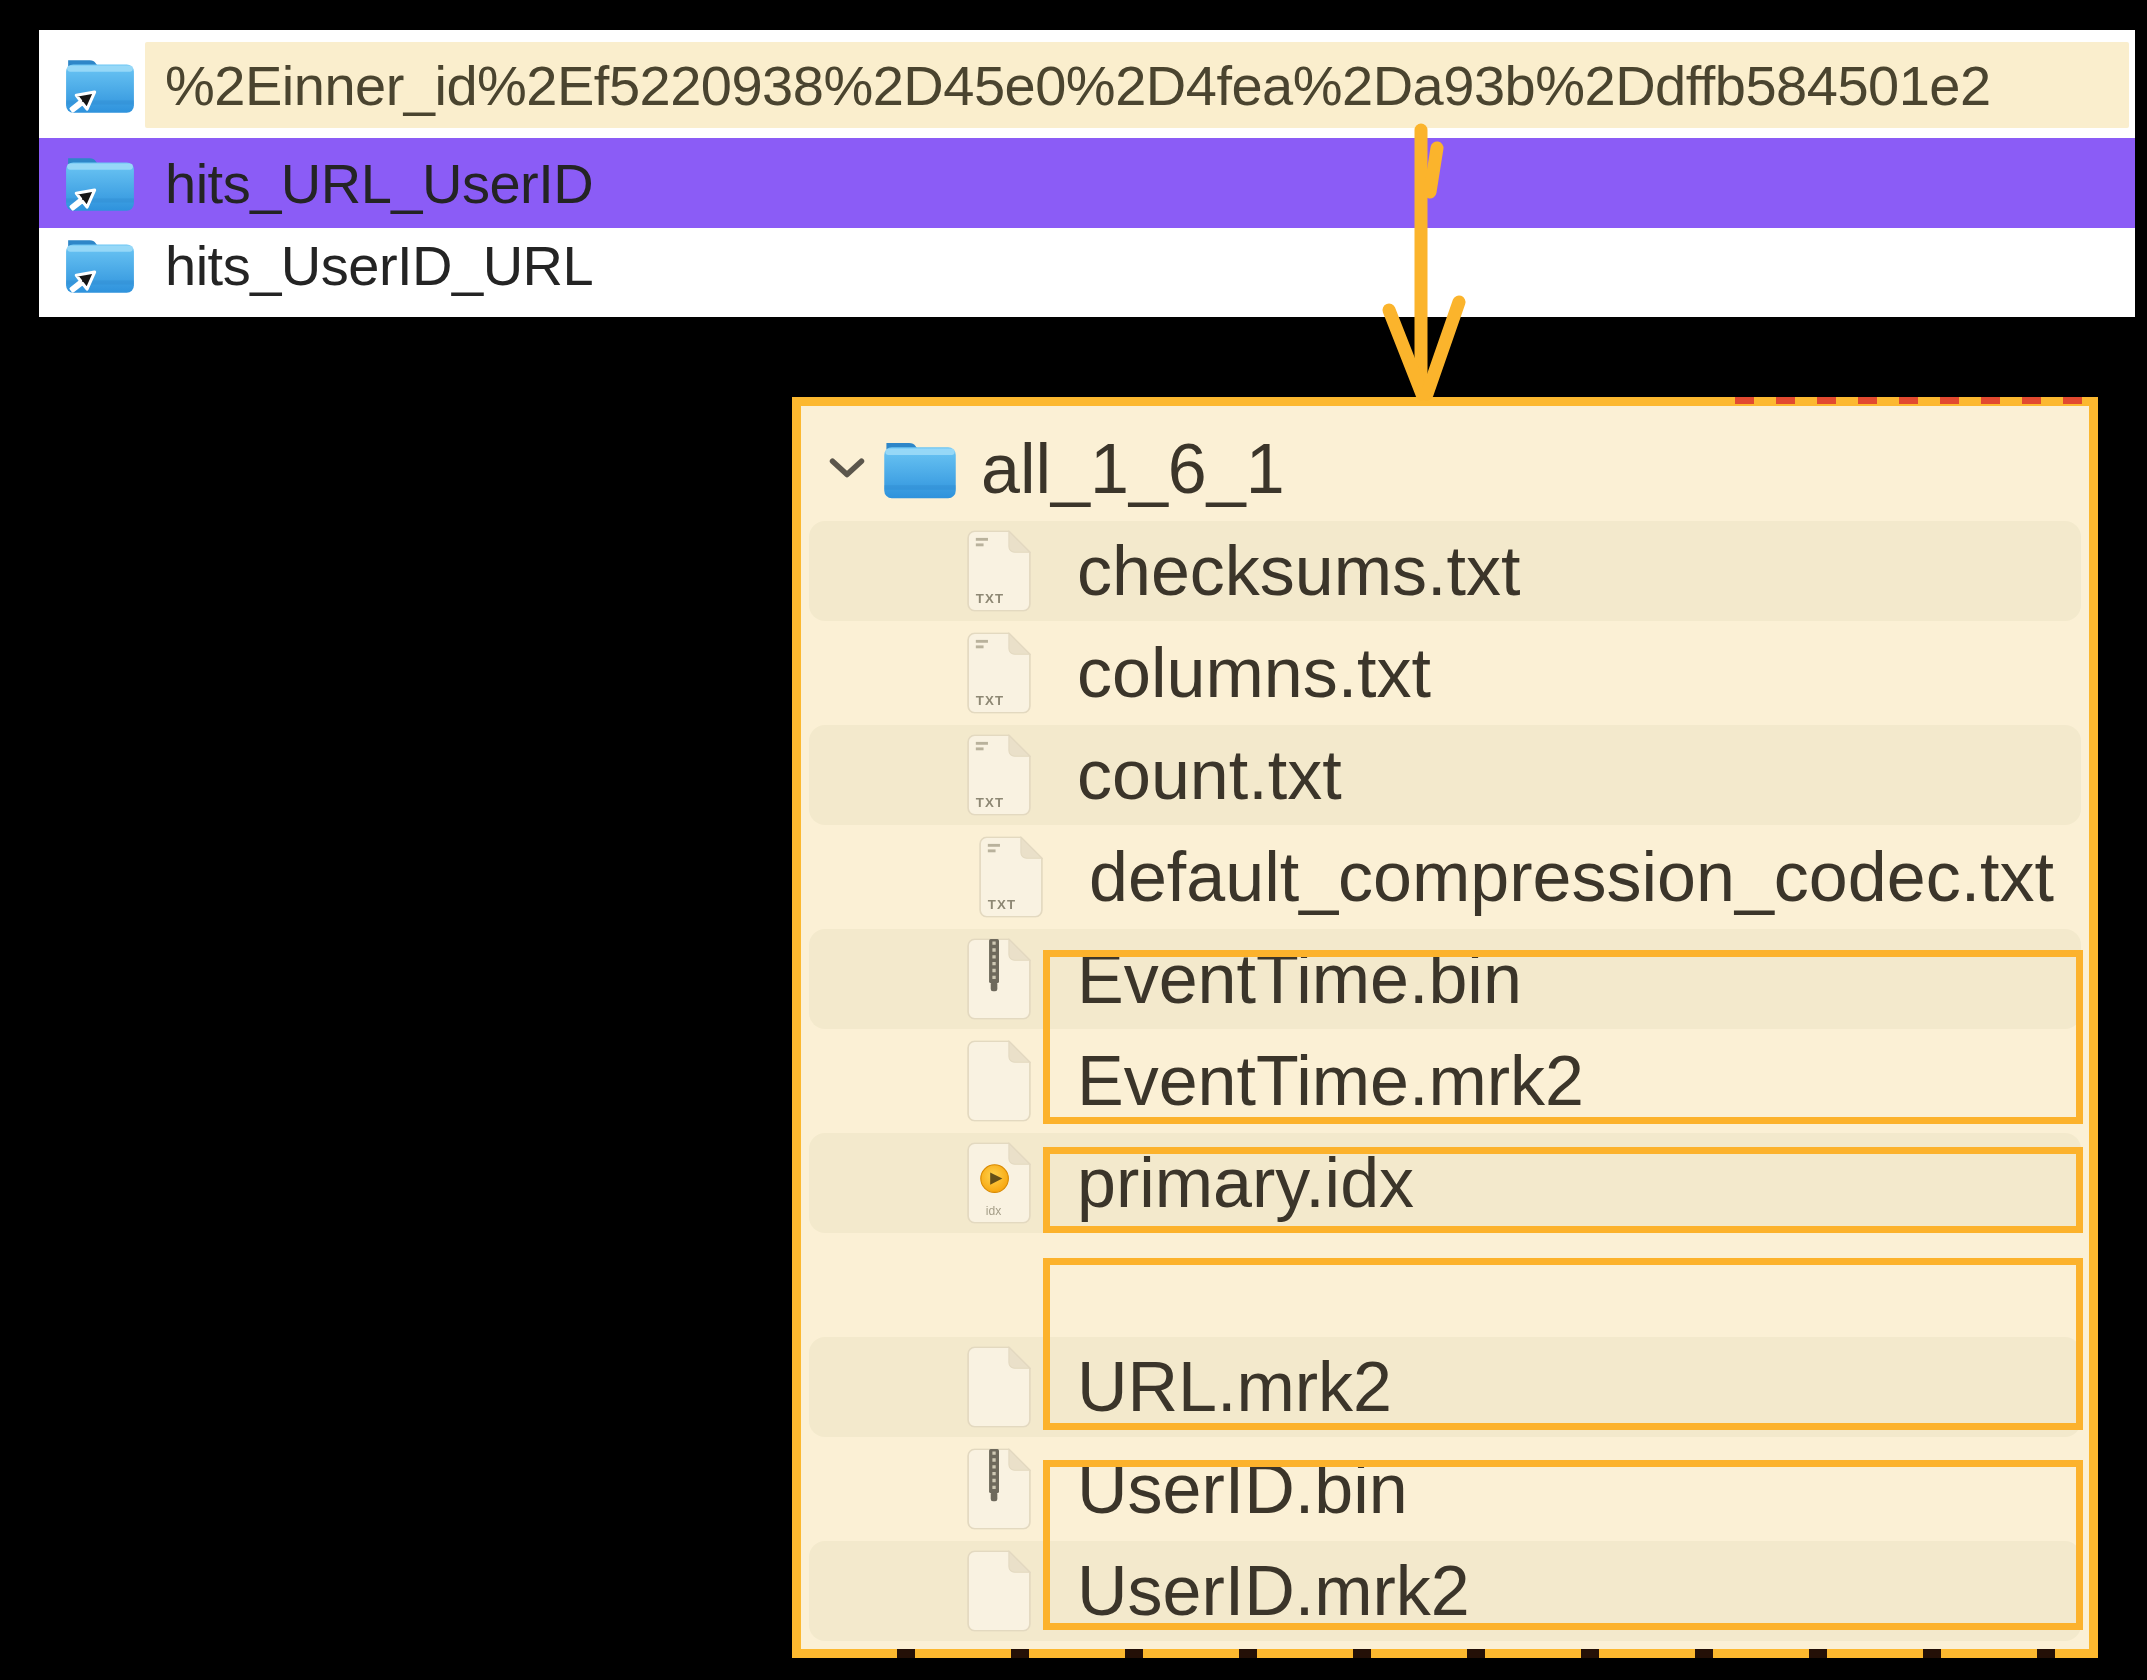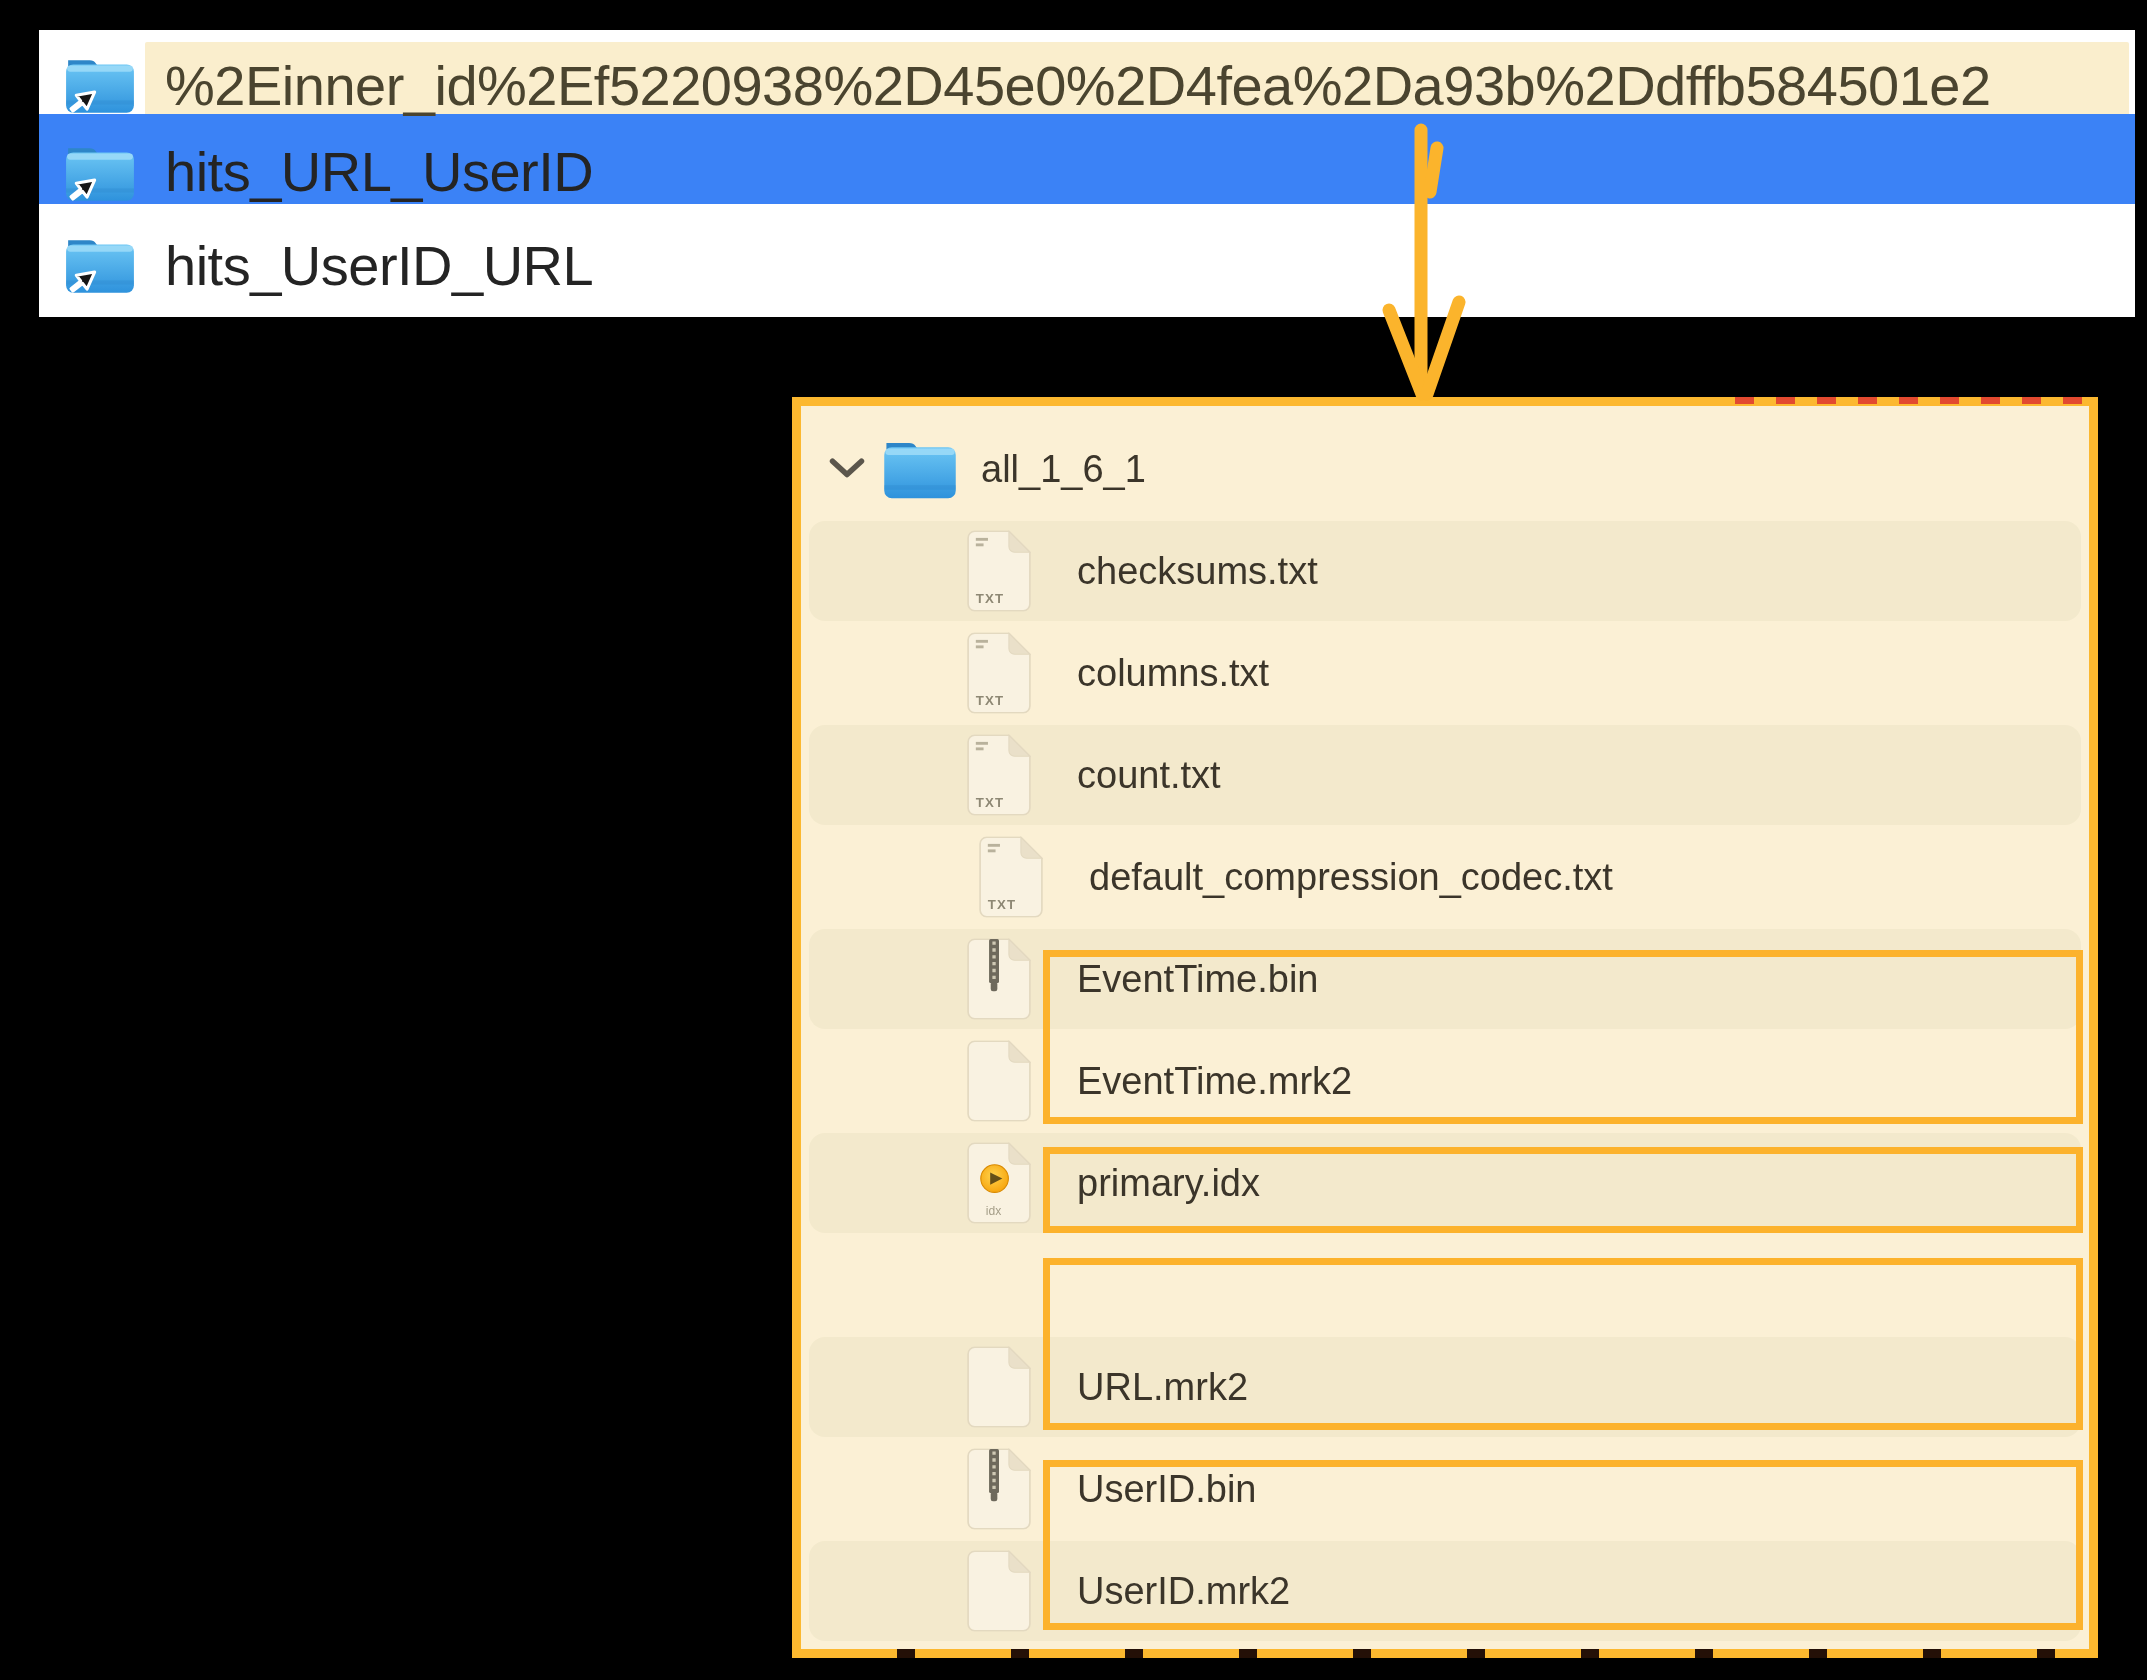--- a/index.html
+++ b/index.html
@@ -3,21 +3,21 @@
 <meta charset="utf-8">
 <style>
   html,body{margin:0;padding:0;background:#000;}
   .stage{position:relative;width:2147px;height:1680px;background:#000;overflow:hidden;
          font-family:"Liberation Sans","DejaVu Sans",sans-serif;}
 
   
   .parts-panel{position:absolute;left:30px;top:30px;width:2096px;height:287px;background:#fff;margin-left:9px;}
   .prow{position:absolute;left:0;width:100%;height:90px;display:flex;align-items:center;padding-left:24px;box-sizing:border-box;}
   .prow.t0{top:10px;}
-  .prow.t1{top:84px;background:#3b82f6;align-items:flex-end;}
+  .prow.t1{top:108px;background:#8b5cf6;}
   .prow.t2{top:190px;}
   .prow .hl{position:absolute;left:106px;right:6px;top:2px;bottom:2px;background:#faeecd;border-radius:2px;z-index:0;}
   .prow > *{position:relative;z-index:1;}
   .fico{width:74px;height:62px;flex:0 0 auto;}
   .plabel{margin-left:28px;font-size:56px;letter-spacing:-0.5px;color:#242424;white-space:nowrap;}
   .t0 .plabel{color:#4a442f;}
 
   
   .arrow-svg{position:absolute;left:0;top:0;width:2147px;height:1680px;z-index:4;pointer-events:none;}
 
@@ -28,21 +28,21 @@
         padding-left:166px;box-sizing:border-box;}
   .trow > *{position:relative;z-index:1;}
   .trow.stripe::before{content:"";position:absolute;left:8px;right:8px;top:1px;bottom:1px;
         background:#f3e9cc;border-radius:16px;z-index:0;}
   .r0{top:12px;padding-left:26px;}
   .r1{top:114px;}.r2{top:216px;}.r3{top:318px;}.r4{top:420px;margin-left:12px;}.r5{top:522px;}.r6{top:624px;}
   .r7{top:726px;}.r8{top:828px;}.r9{top:930px;}.r10{top:1032px;}.r11{top:1134px;}
   .chev{width:40px;height:28px;flex:0 0 auto;}
   .tree-folder{width:78px;height:66px;margin-left:14px;flex:0 0 auto;}
   .pico{width:64px;height:82px;flex:0 0 auto;}
-  .tlabel{margin-left:46px;font-size:38px;color:#3b352a;white-space:nowrap;}
+  .tlabel{margin-left:46px;font-size:70px;color:#3b352a;white-space:nowrap;}
   .r0 .tlabel{margin-left:22px;}
 
   
   .obox{position:absolute;left:242px;width:1040px;box-sizing:border-box;border:7px solid #fcb22c;z-index:3;}
   .ob1{top:544px;height:174px;}
   .ob2{top:741px;height:86px;}
   .ob3{top:852px;height:172px;}
   .ob4{top:1054px;height:170px;}
 
   

